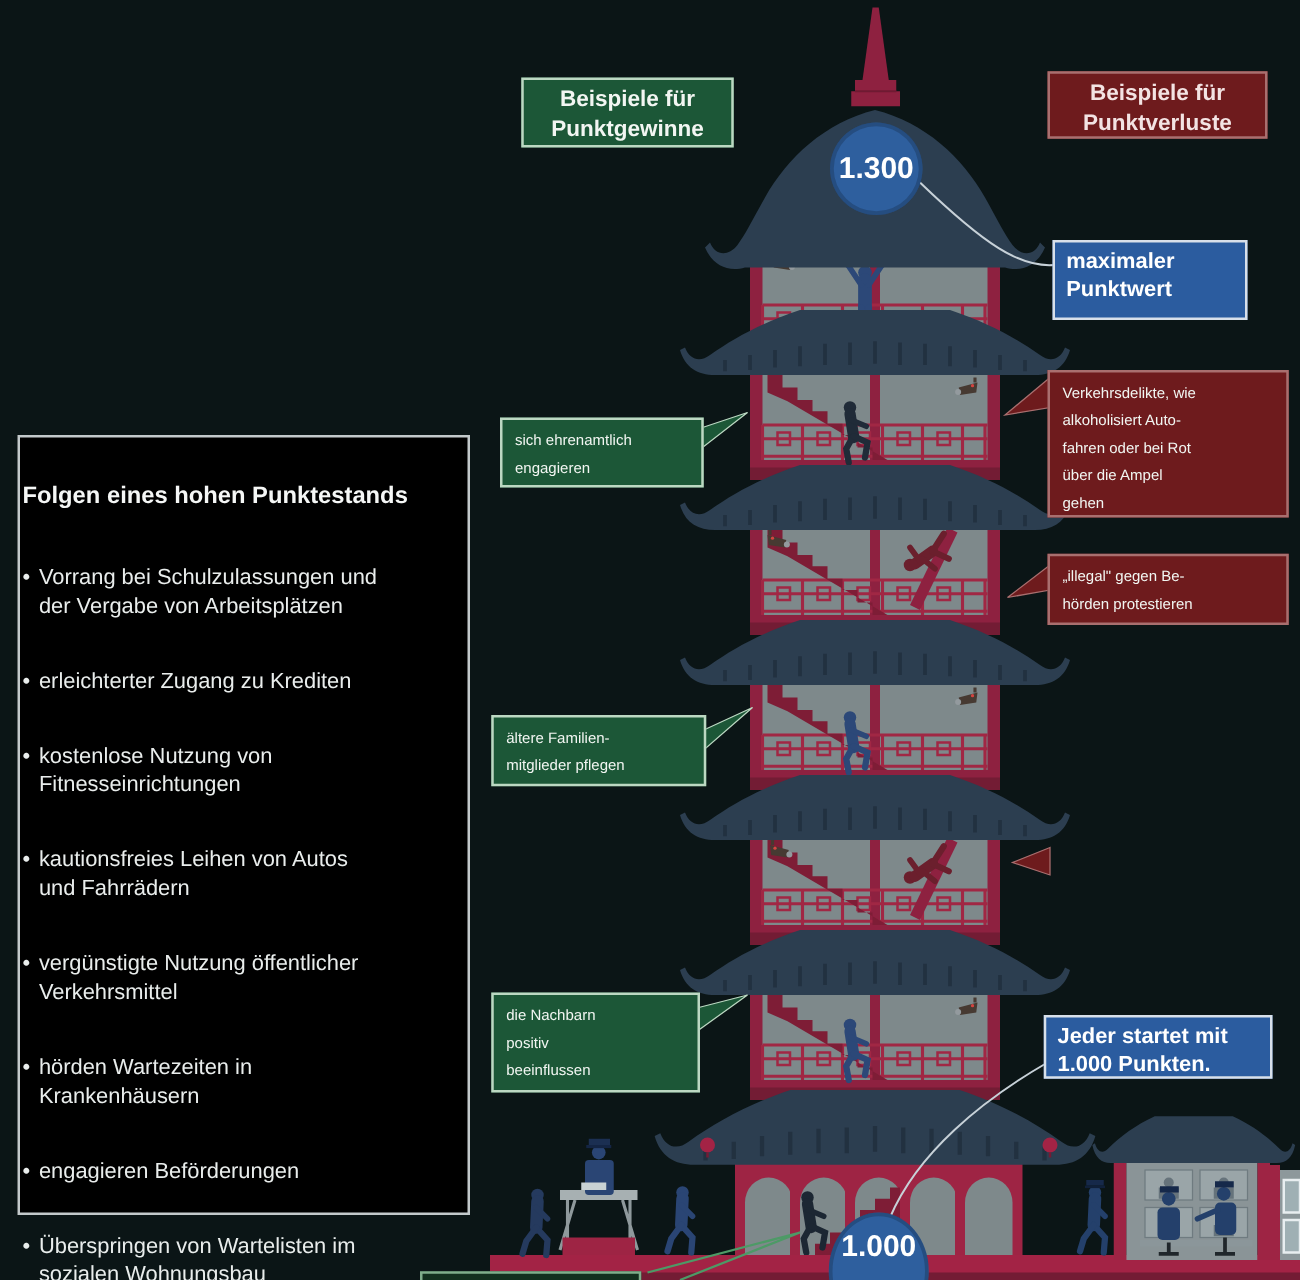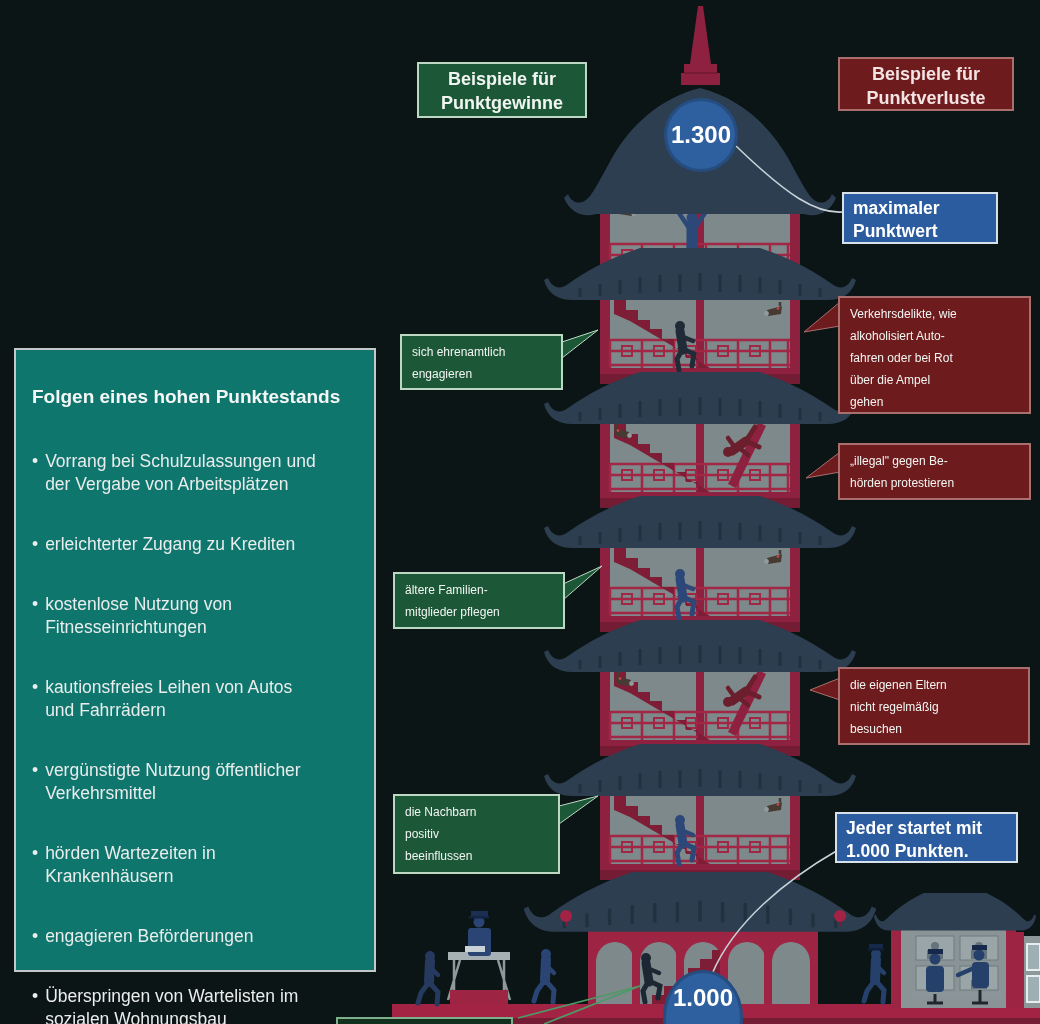--- a/index.html
+++ b/index.html
@@ -10,21 +10,21 @@
   .hdr{font-weight:bold;font-size:18px;line-height:24px;text-align:center;padding-top:3px;color:#f2f6f2;}
   .green-box{background:#1c5737;border:2px solid #bcd8c2;}
   .red-box{background:#6e1b1d;border:2px solid #a96f6f;color:#f3e9e9;}
   .callout{font-size:12px;line-height:22px;padding:5px 10px;color:#f2f6f2;}
   .blue-box{background:#2b5c9f;border:2px solid #d8e0ea;color:#ffffff;font-weight:bold;
             font-size:17.5px;line-height:23px;padding:3px 9px;}
   .circle{position:absolute;border-radius:50%;background:#2e5f9e;color:#fff;font-weight:bold;
           font-size:24px;display:flex;justify-content:center;box-shadow:inset 0 0 0 3px rgba(10,25,40,.25);}
   .circle.mid{align-items:center;}
   .circle.topalign{align-items:flex-start;padding-top:14px;}
-  .panel{border:2px solid #c3c9cb;background:#0f766e;color:#e9edec;padding:18px 14px 10px 16px;}
+  .panel{border:2px solid #c3c9cb;background:#000000;color:#e9edec;padding:18px 14px 10px 2px;}
   .panel-title{font-weight:bold;font-size:19px;color:#f5f7f6;margin:0 0 24px 0;}
   .p-item{display:flex;gap:7px;font-size:17.5px;line-height:23px;margin-bottom:19px;white-space:pre-line;}
   .p-item .b{flex:0 0 auto;}
   .cutbox{border:2px solid #7fae8b;background:#12301e;}
 </style>
 </head>
 <body>
 
 <div class="canvas">
 
@@ -284,43 +284,40 @@
 </svg>
 
 <div class="ov hdr green-box" style="left:417px;top:62px;width:170px;height:56px;">Beispiele für
 Punktgewinne</div>
 <div class="ov hdr red-box" style="left:838px;top:57px;width:176px;height:54px;color:#f3e3e3;">Beispiele für
 Punktverluste</div>
 
 <div class="circle mid" style="left:664px;top:98px;width:74px;height:74px;">1.300</div>
 <div class="circle topalign" style="left:663px;top:970px;width:80px;height:80px;">1.000</div>
 
-<div class="ov blue-box" style="left:842px;top:192px;width:156px;height:52px;">maximaler
+<div class="ov blue-box" style="left:842px;top:192px;width:156px;height:64px;">maximaler
 Punktwert</div>
 <div class="ov blue-box" style="left:835px;top:812px;width:183px;height:51px;">Jeder startet mit
 1.000 Punkten.</div>
 
 <div class="ov callout green-box" style="left:393px;top:572px;width:172px;height:57px;">ältere Familien-
 mitglieder pflegen</div>
 <div class="ov callout green-box" style="left:400px;top:334px;width:163px;height:56px;">sich ehrenamtlich
 engagieren</div>
 <div class="ov callout green-box" style="left:393px;top:794px;width:167px;height:80px;">die Nachbarn
 positiv
 beeinflussen</div>
 
 <div class="ov callout red-box" style="left:838px;top:296px;width:193px;height:118px;">Verkehrsdelikte, wie
 alkoholisiert Auto-
 fahren oder bei Rot
 über die Ampel
 gehen</div>
 <div class="ov callout red-box" style="left:838px;top:443px;width:193px;height:57px;">„illegal" gegen Be-
 hörden protestieren</div>
-<div class="ov callout red-box" style="left:838px;top:667px;width:192px;height:78px;">die eigenen Eltern
-nicht regelmäßig
-besuchen</div>
 
 <div class="ov panel" style="left:14px;top:348px;width:362px;height:624px;">
   <div class="panel-title">Folgen eines hohen Punktestands</div>
   <div class="p-item">
     <span class="b">•</span>
     <span>Vorrang bei Schulzulassungen und
 der Vergabe von Arbeitsplätzen</span>
   </div>
   <div class="p-item">
     <span class="b">•</span>

